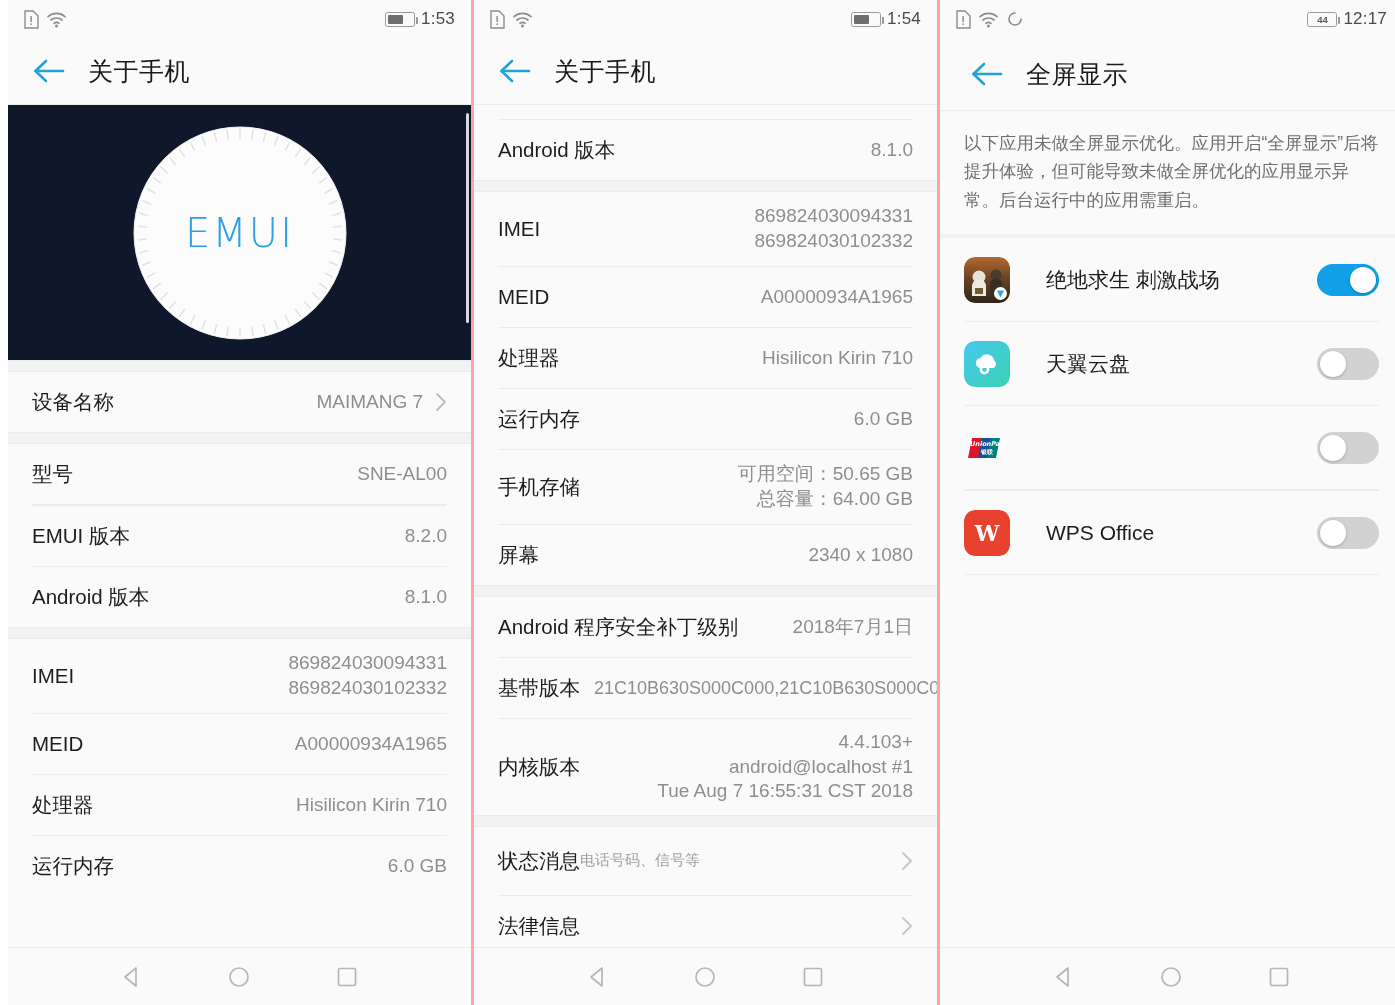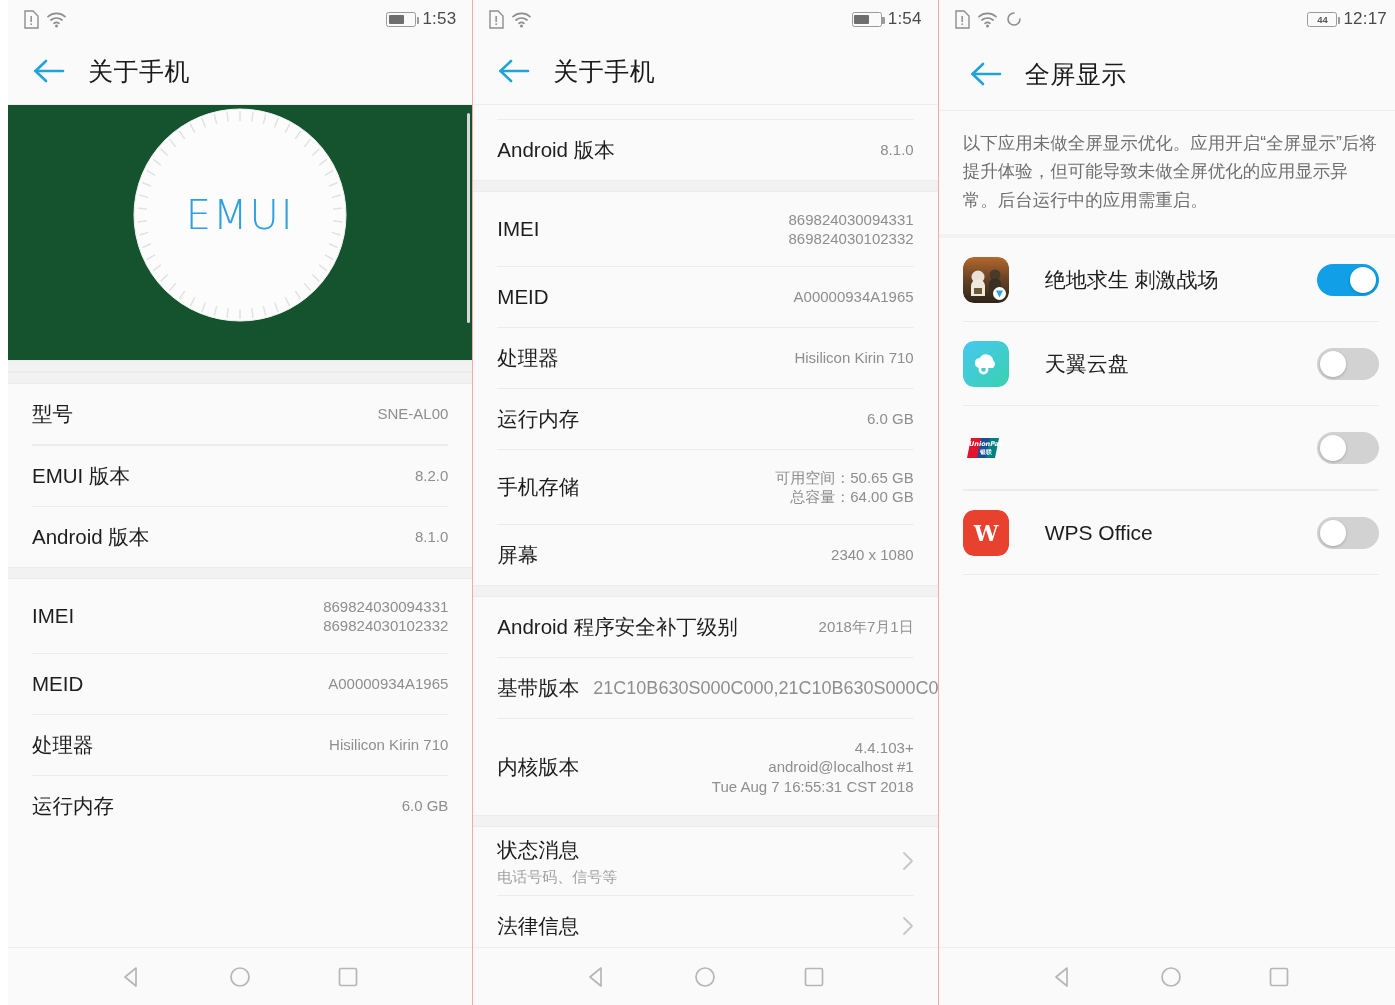--- a/index.html
+++ b/index.html
@@ -10,21 +10,21 @@
     overflow:hidden;
   }
   .screens{display:flex;width:1395px;height:1005px;padding-left:8px;}
   .screen{
     width:465px;height:1005px;
     position:relative;
     background:#fafafa;
     display:flex;flex-direction:column;
     overflow:hidden;
   }
-  .screen + .screen{border-left:1px solid #fca5a5;}
+  .screen + .screen{border-left:3px solid #fca5a5;}
 
   
   .statusbar{
     height:38px;flex:0 0 38px;
     background:#fafafa;
     display:flex;align-items:center;
     padding:0 16px;
     box-sizing:border-box;
   }
   .sb-left{display:flex;align-items:center;gap:7px;}
@@ -68,35 +68,35 @@
   .row{
     position:relative;
     display:flex;align-items:center;
     padding:0 24px;box-sizing:border-box;
     min-height:60px;
     background:#fafafa;
   }
   .row .lbl{font-size:20.5px;color:#1d1d1d;white-space:nowrap;}
   .row .val{
     margin-left:auto;text-align:right;
-    font-size:15px;color:#8e8e8e;line-height:1.45;
+    font-size:19px;color:#8e8e8e;line-height:1.45;
     white-space:pre-line;
   }
   .row .val.tight{line-height:1.3;}
   .sep{height:1px;background:#ececec;margin:0 24px;}
   .chev{margin-left:12px;color:#c2c2c2;line-height:0;}
   .sub{font-size:15px;color:#a0a0a0;margin-top:4px;}
-  .rowcol{display:flex;flex-direction:column;justify-content:center;}
+  .rowcol{display:flex;flex-direction:row;justify-content:center;}
   .row.inline .lbl{margin-right:14px;text-align:right;}
   .row.inline .val{margin-left:auto;font-size:18px;}
 
   
   .hero{
-    height:255px;display:flex;justify-content:center;
-    background:#14532d;
+    height:255px;display:flex;align-items:center;justify-content:center;
+    background:#0f172a;
   }
   .emui-wrap{position:relative;width:220px;height:220px;}
   .emui-text{
     position:absolute;left:0;right:0;top:50%;transform:translateY(-50%);
     text-align:center;font-size:40px;letter-spacing:2px;color:#2f9fe0;
     font-family:"DejaVu Sans",sans-serif;font-weight:300;
   }
 
   
   .scrollhint{
@@ -245,20 +245,27 @@
                 <line x1="84.2" y1="9.2" x2="86.7" y2="18.9"></line>
                 <line x1="97" y1="6.8" x2="98.2" y2="16.7"></line>
             </g>
           </svg>
           <div class="emui-text">EMUI</div>
         </div>
       </div>
 
       <div class="gap"></div>
 
+      <div class="row">
+        <span class="lbl">设备名称</span>
+        <span class="val">MAIMANG 7</span>
+        <span class="chev"><svg width="12" height="20" viewBox="0 0 12 20">
+              <path d="M2 2l8 8-8 8" fill="none" stroke="#bdbdbd" stroke-width="1.8" stroke-linecap="round" stroke-linejoin="round"></path>
+            </svg></span>
+      </div>
 
       <div class="gap"></div>
 
       <div class="row">
         <span class="lbl">型号</span>
         <span class="val">SNE-AL00</span>
       </div>
       <div class="sep"></div>
       <div class="sep"></div>
       <div class="row">

